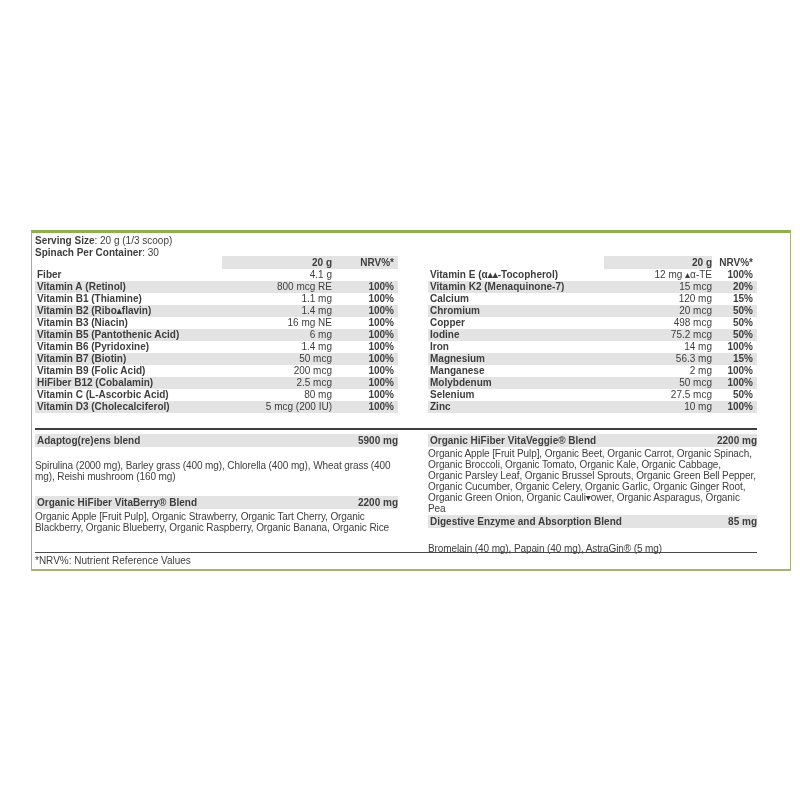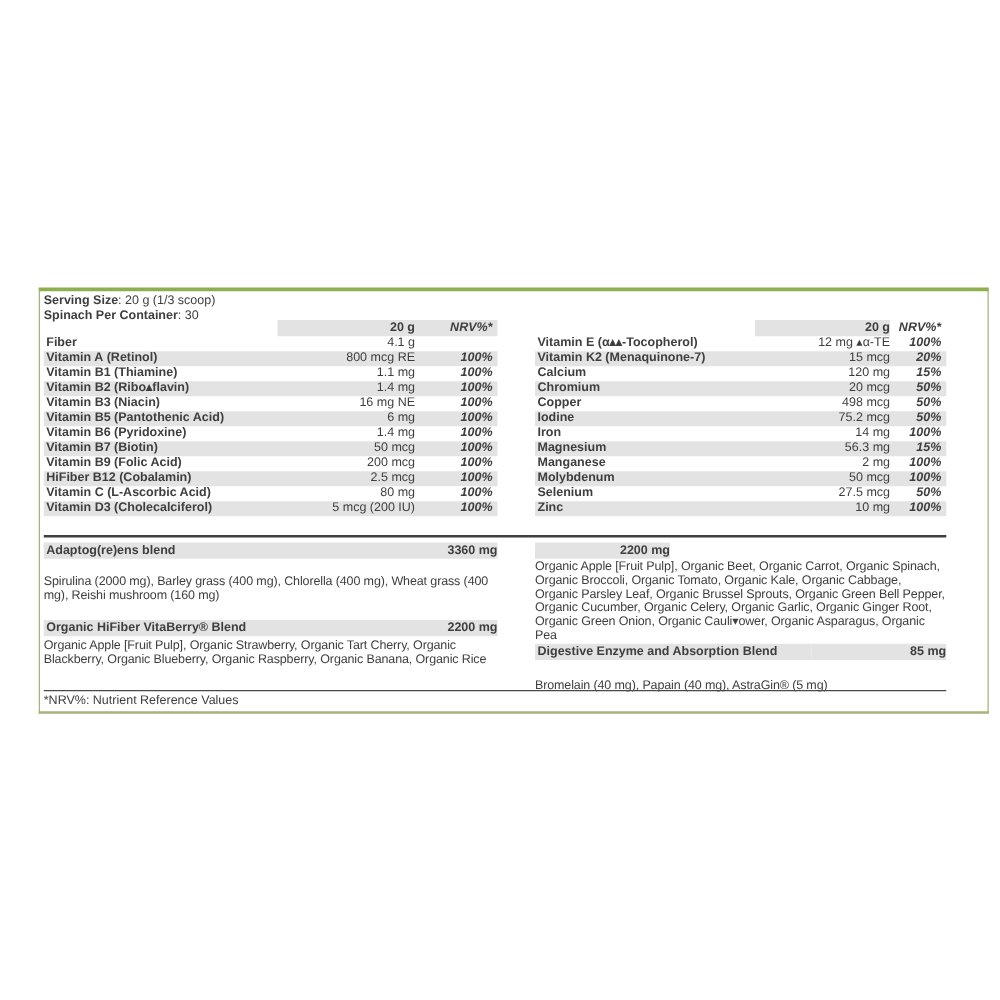--- a/index.html
+++ b/index.html
@@ -18,21 +18,21 @@
   .col{position:absolute; top:23px;}
   .col-left{left:3px; width:363px;}
   .col-right{left:396px; width:329px;}
   .row,.hdr{display:flex; height:12px; line-height:12px; align-items:center;}
   .hdr{height:13px; line-height:13px; font-weight:bold;}
   .hdr .c{background:var(--band);}
   .col-right .hdr .nrv{background:#fff;}
   .row.alt{background:var(--band);}
   .c.name{flex:1; padding-left:2px; white-space:nowrap; overflow:hidden;}
   .c.amt{text-align:right; white-space:nowrap;}
-  .c.nrv{text-align:right; font-weight:bold; padding-right:4px; white-space:nowrap;font-style:italic;}
+  .c.nrv{text-align:right; font-weight:bold; padding-right:4px; white-space:nowrap;}
   .nm{font-weight:bold;}
   .sfx{font-weight:bold;}
   .col-left .amt{width:110px;}
   .col-left .nrv,.col-left .sp{width:66px;}
   .col-right .amt{width:108px;}
   .col-right .nrv,.col-right .sp{width:45px;}
   .divider{position:absolute; left:3px; width:722px; height:2px; background:var(--dark); top:195px;}
   .blends{position:absolute; top:201px;}
   .blends.bl{left:3px; width:363px;}
   .blends.br{left:396px; width:329px;}
@@ -202,37 +202,38 @@
         </div>
       </div>
   </div>
 
   <div class="divider"></div>
 
   <div class="blends bl" id="blends-left">
       <div class="blend">
         <div class="band">
           <span class="title">Adaptog(re)ens blend</span>
-          <span class="bamt">3360 mg</span>
+          <span class="bamt">5900 mg</span>
           <span class="sp"></span>
         </div>
         <p class="ingredients">Spirulina (2000 mg), Barley grass (400 mg), Chlorella (400 mg), Wheat grass (400 mg), Reishi mushroom (160 mg)</p>
       </div>
       <div class="blend">
         <div class="band">
           <span class="title">Organic HiFiber VitaBerry® Blend</span>
           <span class="bamt">2200 mg</span>
           <span class="sp"></span>
         </div>
         <p class="ingredients">Organic Apple [Fruit Pulp], Organic Strawberry, Organic Tart Cherry, Organic Blackberry, Organic Blueberry, Organic Raspberry, Organic Banana, Organic Rice</p>
       </div>
     </div>
   <div class="blends br" id="blends-right">
       <div class="blend">
         <div class="band">
+          <span class="title">Organic HiFiber VitaVeggie® Blend</span>
           <span class="bamt">2200 mg</span>
           <span class="sp"></span>
         </div>
         <p class="ingredients">Organic Apple [Fruit Pulp], Organic Beet, Organic Carrot, Organic Spinach, Organic Broccoli, Organic Tomato, Organic Kale, Organic Cabbage, Organic Parsley Leaf, Organic Brussel Sprouts, Organic Green Bell Pepper, Organic Cucumber, Organic Celery, Organic Garlic, Organic Ginger Root, Organic Green Onion, Organic Cauli▾ower, Organic Asparagus, Organic Pea</p>
       </div>
       <div class="blend">
         <div class="band">
           <span class="title">Digestive Enzyme and Absorption Blend</span>
           <span class="bamt">85 mg</span>
           <span class="sp"></span>

